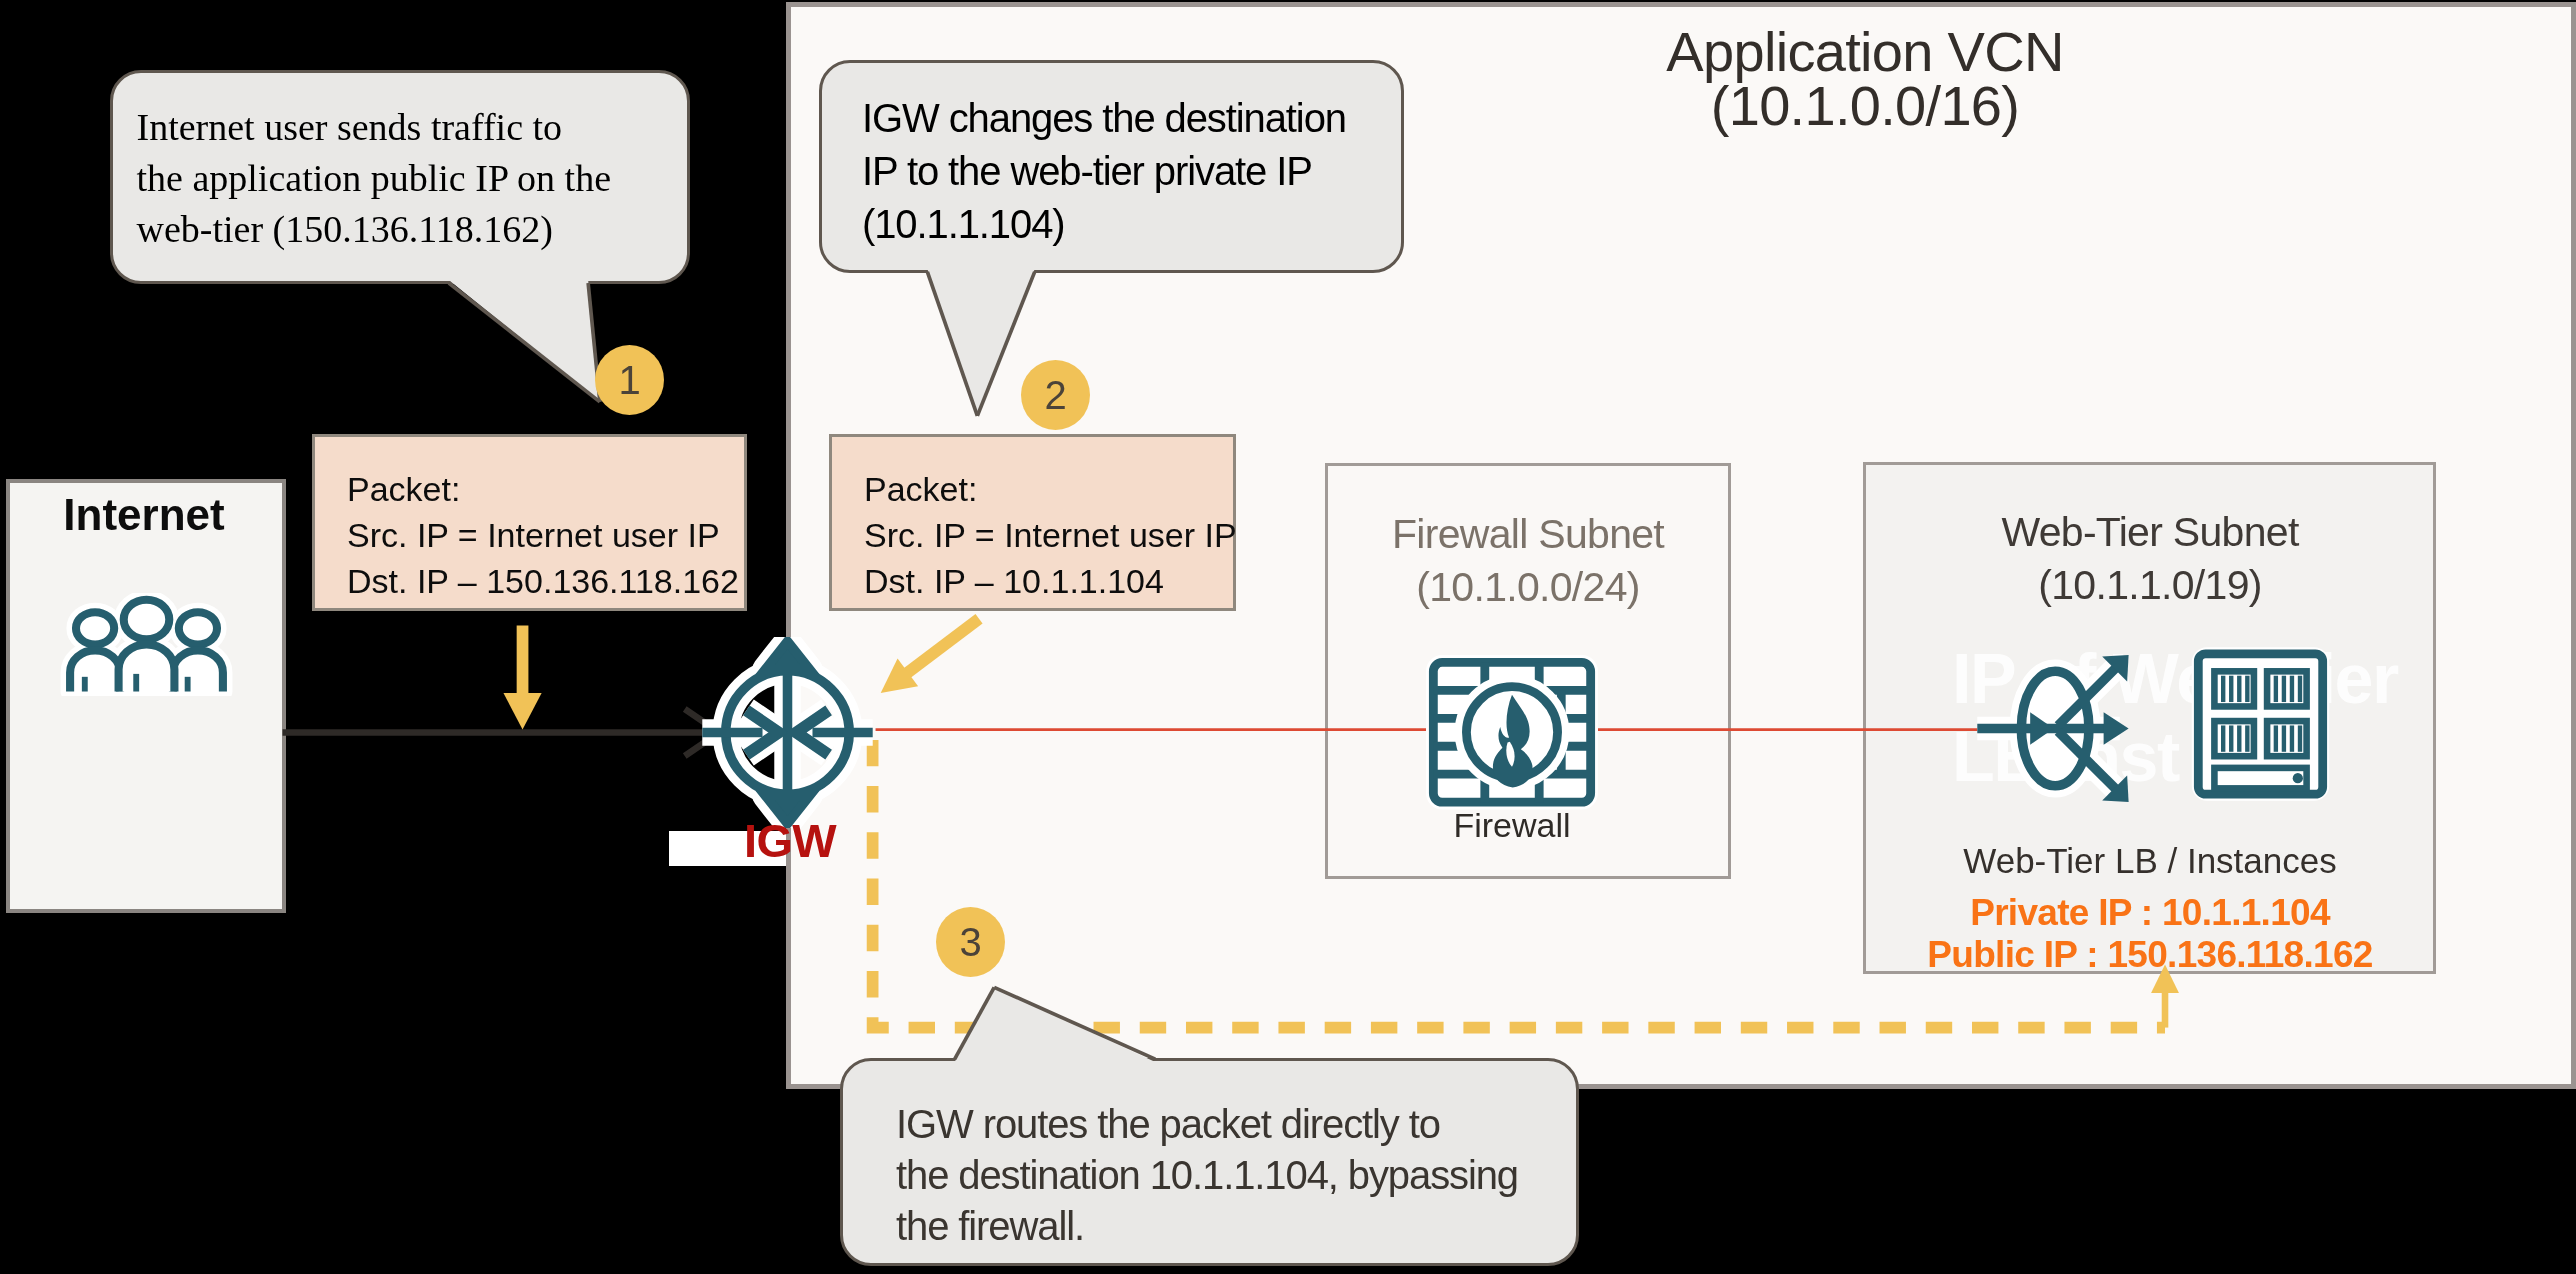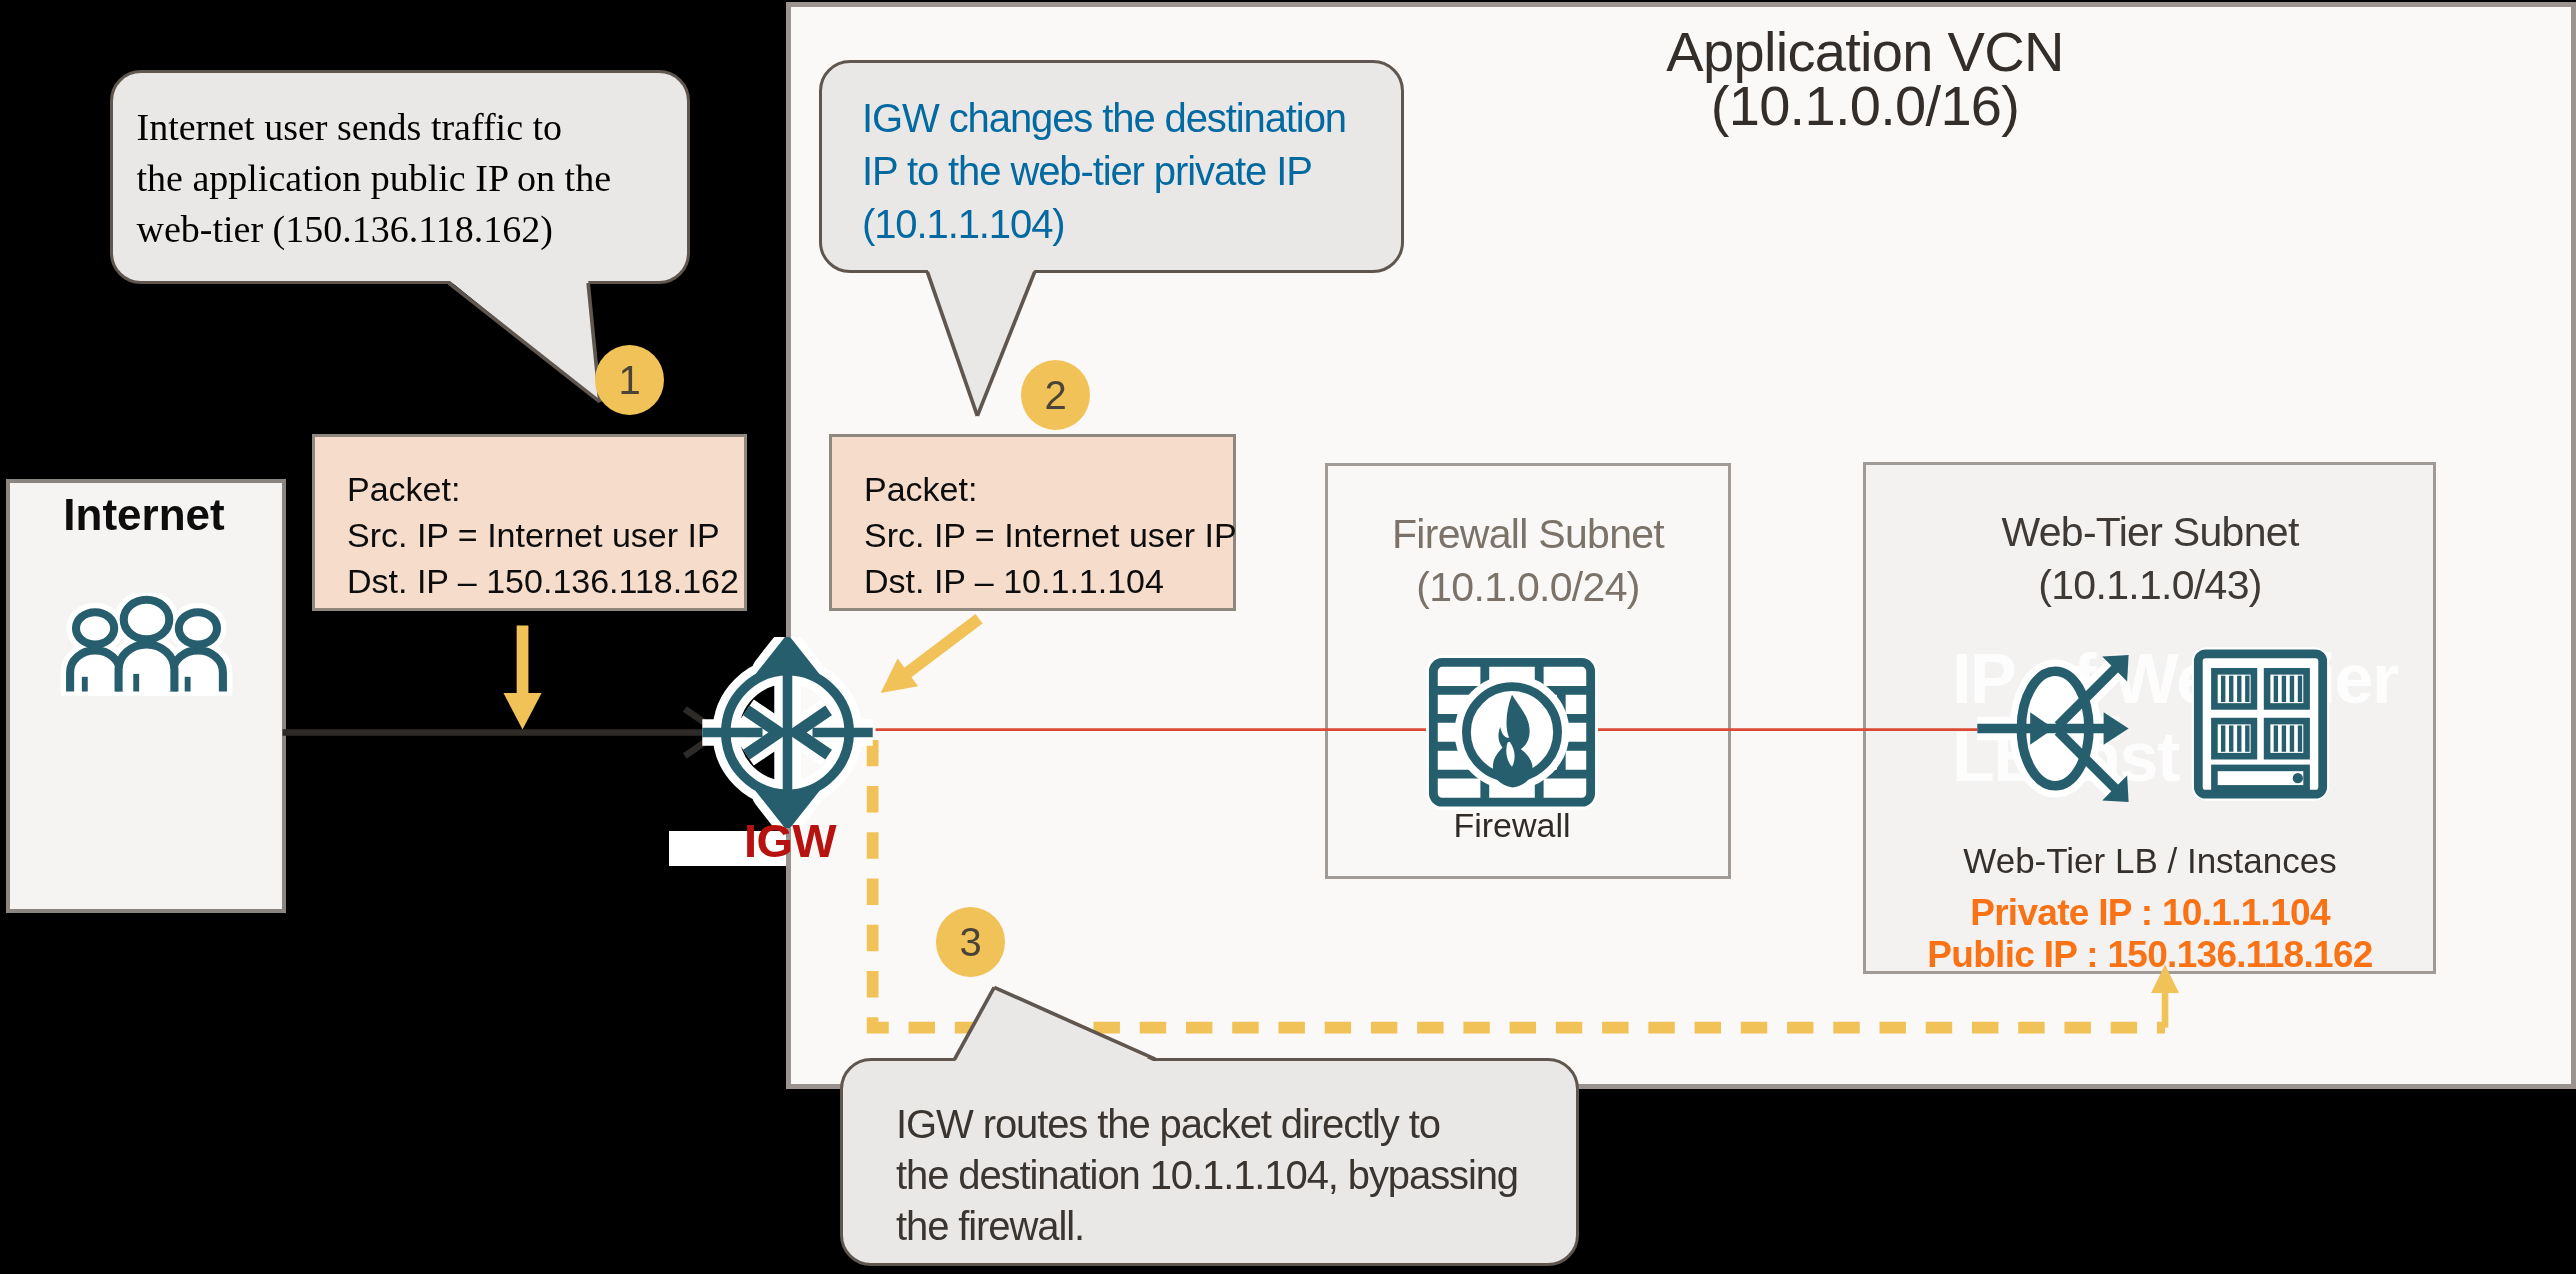--- a/index.html
+++ b/index.html
@@ -31,21 +31,21 @@
   .igw-white-rect{left:669px;top:831px;width:117px;height:35px;background:#ffffff;}
 
   
   .ghost{left:1952px;top:640px;font-size:70px;line-height:78px;font-weight:bold;color:#ffffff;
          opacity:0.9;letter-spacing:-1.5px;white-space:nowrap;z-index:3;}
 
   
   .callout{background:#e9e8e6;border:3.7px solid #5f574f;border-radius:31px;color:#111;z-index:7;}
   .callout .ln{white-space:nowrap;}
   .callout1{left:110px;top:70px;width:580px;height:214px;padding:29px 0 0 23.5px;font-size:38px;line-height:51px;color:#000;font-family:Liberation Serif, serif;}
-  .callout2{left:819px;top:60px;width:585px;height:213px;padding:29px 0 0 40px;font-size:40px;line-height:53px;color:#0369a1;letter-spacing:-1.1px;}
+  .callout2{left:819px;top:60px;width:585px;height:213px;padding:29px 0 0 40px;font-size:40px;line-height:53px;color:#000000;letter-spacing:-1.1px;}
   .callout3{left:840px;top:1058px;width:739px;height:208px;padding:38px 0 0 53px;font-size:40px;line-height:51px;color:#3a3530;letter-spacing:-1.1px;}
   .callout1,.callout2,.callout3{box-sizing:border-box;position:absolute;}
   .tail-svg{z-index:7;pointer-events:none;}
 
   
   .packet-box{position:absolute;box-sizing:border-box;background:#f5dccb;border:3.7px solid #8f887e;
               padding:29px 0 0 32px;font-size:34px;line-height:46px;color:#0d0d0d;z-index:6;white-space:nowrap;}
   .packet1{left:312px;top:434px;width:435px;height:177px;}
   .packet2{left:829px;top:434px;width:407px;height:177px;}
 
@@ -231,21 +231,21 @@
   <div class="abs internet-title z6">Internet</div>
 
   <div class="abs subnet-title fw-title z6">
     <div>Firewall Subnet</div>
     <div>(10.1.0.0/24)</div>
   </div>
   <div class="abs icon-label fw-label z6">Firewall</div>
 
   <div class="abs subnet-title wt-title z6">
     <div>Web-Tier Subnet</div>
-    <div>(10.1.1.0/43)</div>
+    <div>(10.1.1.0/19)</div>
   </div>
   <div class="abs icon-label wt-label z6">Web-Tier LB / Instances</div>
   <div class="abs ip-line ip1 z6">Private IP : 10.1.1.104</div>
   <div class="abs ip-line ip2 z6">Public IP : 150.136.118.162</div>
 
   <div class="packet-box packet1">
     <div class="ln">Packet:</div>
     <div class="ln">Src. IP = Internet user IP</div>
     <div class="ln">Dst. IP – 150.136.118.162</div>
   </div>

